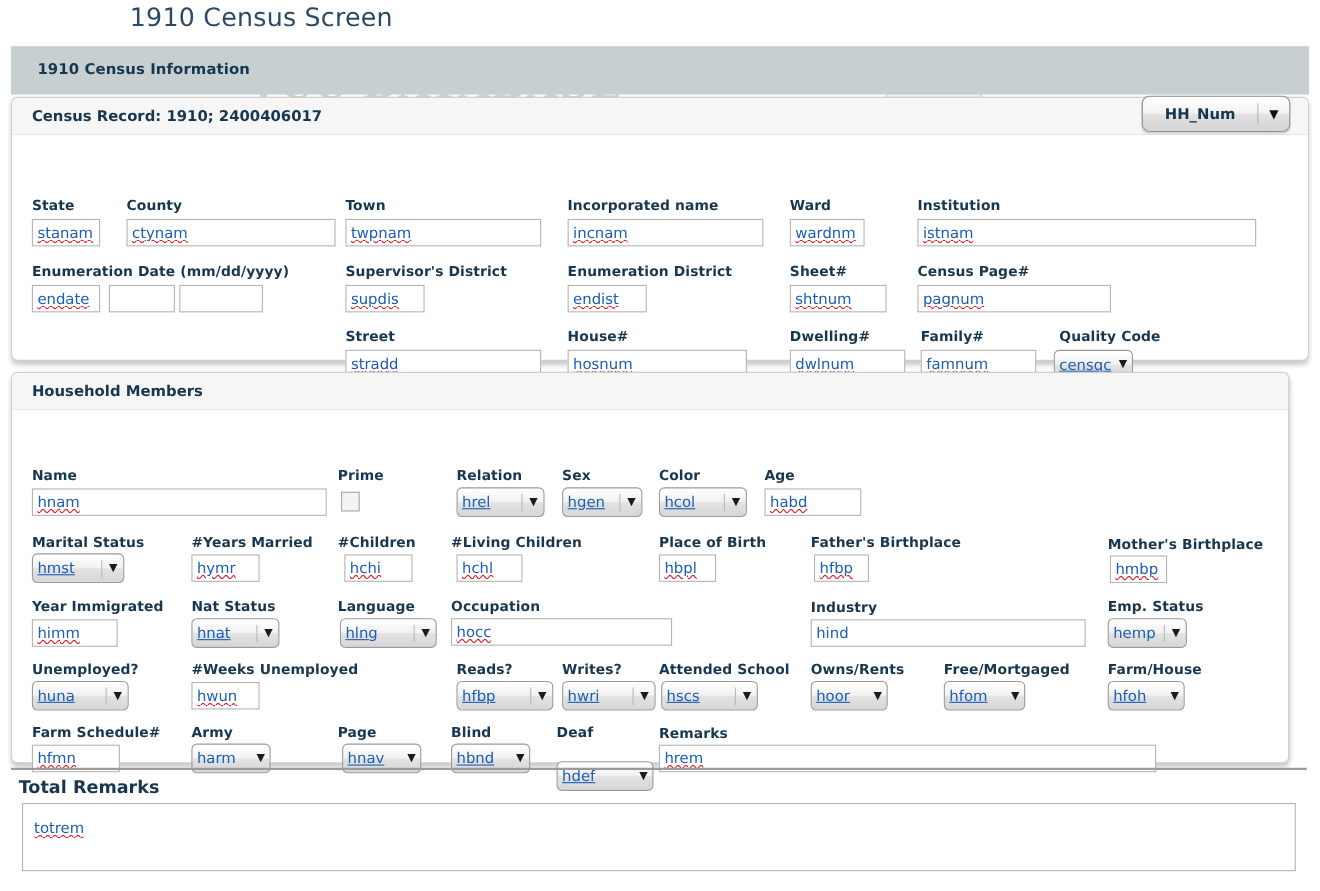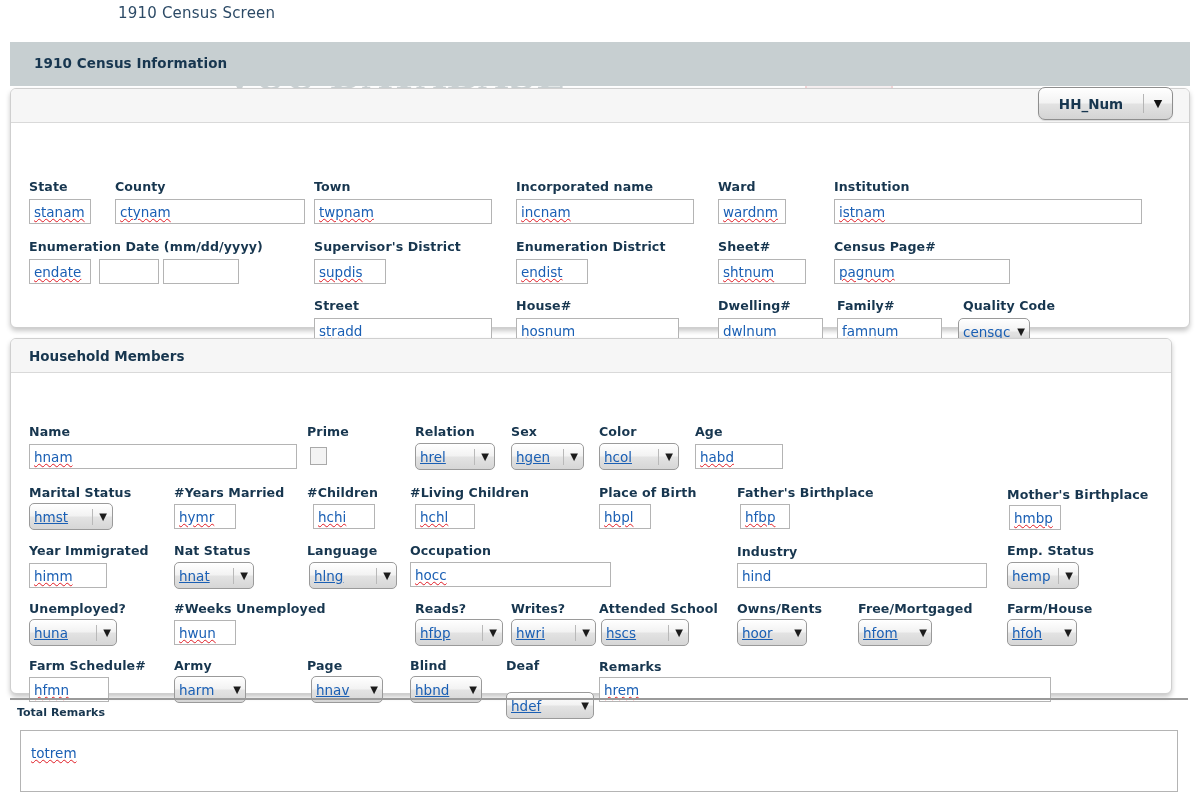--- a/index.html
+++ b/index.html
@@ -7,21 +7,21 @@
     width:1200px;height:810px;
     background:#ffffff;
     font-family:"DejaVu Sans","Liberation Sans",sans-serif;
     position:relative;overflow:hidden;
     -webkit-font-smoothing:antialiased;
   }
 
   
   .page-title{
     position:absolute;left:118px;top:4px;
-    font-size:15px;color:#2c4a66;font-weight:400;
+    font-size:23px;color:#2c4a66;font-weight:400;
     letter-spacing:.2px;
   }
 
   
   .watermark{
     position:absolute;left:225px;top:54px;
     font-size:37px;font-weight:700;letter-spacing:1px;
     color:#c3cbcd;opacity:.85;
     font-family:"DejaVu Serif","Liberation Serif",serif;
     white-space:nowrap;
@@ -144,21 +144,21 @@
   }
   #hhnum-dd .val{
     flex:1 1 auto;text-align:center;font-size:13.5px;font-weight:700;color:#17364f;
   }
   #hhnum-dd .sep{width:1px;height:19px;background:#b5b5b5;}
   #hhnum-dd .arw{width:28px;text-align:center;font-size:11px;color:#111;}
 
   
   #total-remarks-label{
     position:absolute;left:17px;top:706px;
-    font-size:11px;font-weight:700;color:#17364f;
+    font-size:16px;font-weight:700;color:#17364f;
   }
   #total-remarks-box{
     position:absolute;left:20px;top:730px;width:1158px;height:62px;
     box-sizing:border-box;border:1px solid #b4b4b4;background:#fff;
   }
   #total-remarks-val{
     position:absolute;left:10px;top:14px;
     font-size:13.5px;color:#1a5fb4;
     text-decoration-line:underline;
     text-decoration-style:wavy;
@@ -178,20 +178,21 @@
 
 <div class="watermark">VCC DATABASE</div>
 <div class="ghost-btn"></div>
 
 <div class="topband">
   <div class="topband-title">1910 Census Information</div>
 </div>
 
 <div class="panel" id="census-panel">
   <div class="panel-head">
+    <div class="panel-head-title">Census Record: 1910; 2400406017</div>
     <div id="hhnum-dd">
       <span class="val">HH_Num</span>
       <span class="sep"></span>
       <span class="arw">▼</span>
     </div>
   </div>
   <div class="panel-body">
 
     <div class="lbl" style="left:18px;top:56px">State</div>
     <div class="txt sp" style="left:18px;top:76px;width:62px">stanam</div>

